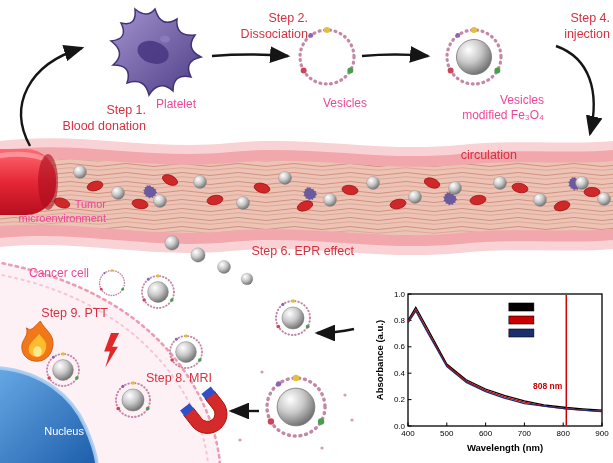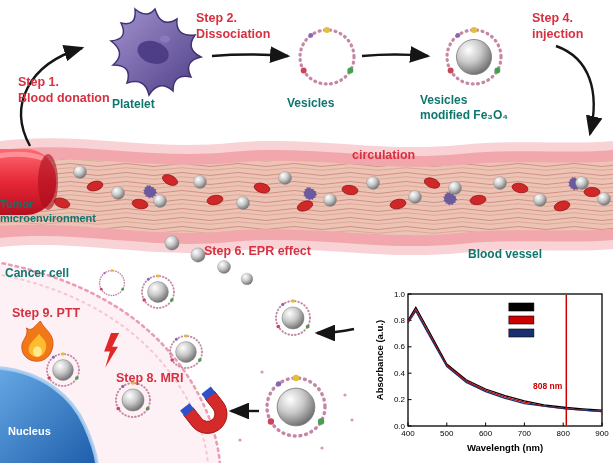--- a/index.html
+++ b/index.html
@@ -1,21 +1,21 @@
 <!DOCTYPE html>
 <html style="--step-color: #d63140;"><head>
 <meta charset="utf-8">
 <style>
   html,body{margin:0;padding:0;background:#fff}
   .stage{position:relative;width:613px;height:463px;background:#ffffff;font-family:"Liberation Sans",sans-serif;overflow:hidden}
   .stage svg.canvas{position:absolute;left:0;top:0}
-  .txt{position:absolute;font-weight:bold;text-align:left}
+  .txt{position:absolute;font-weight:normal;text-align:right}
   .txt div,.txt span{white-space:nowrap}
   .step{color:var(--step-color,#d63140);font-size:12.5px;line-height:16px}
-  .lbl{color:#0f766e;font-size:12px;line-height:15px}
+  .lbl{color:#ec4899;font-size:12px;line-height:15px}
   .lbl.small{font-size:11px;line-height:14px}
   .white{color:#ffffff}
   .chart{position:absolute;left:374px;top:288px;width:236px;height:168px;background:#ffffff}
 </style>
 </head>
 <body>
 
 <div class="stage">
 
   <svg class="canvas" width="613" height="463" viewBox="0 0 613 463">
@@ -194,21 +194,21 @@
       <rect x="-13" y="-19" width="8" height="5" fill="#3050c8"></rect>
       <rect x="5" y="-19" width="8" height="5" fill="#3050c8"></rect>
     </g>
 
     <g>
       <path d="M0,368 C42,372 72,396 85,426 C93,444 96,456 97,464 L0,464 Z" fill="url(#gNuc)"></path>
       <path d="M0,368 C42,372 72,396 85,426 C93,444 96,456 97,464" fill="none" stroke="#a9cdef" stroke-width="3.5" opacity="0.9"></path>
     </g>
   </svg>
 
-  <div class="txt step" style="left:18px;top:74px;width:128px">
+  <div class="txt step" style="left:18px;top:102px;width:128px">
     <div>Step 1.</div>
     <div>Blood donation</div>
   </div>
   <div class="txt step" style="left:196px;top:10px;width:112px">
     <div>Step 2.</div>
     <div>Dissociation</div>
   </div>
   <div class="txt step" style="left:532px;top:10px;width:78px">
     <div>Step 4.</div>
     <div>injection</div>
@@ -232,23 +232,20 @@
   <div class="txt lbl" style="left:287px;top:96px;width:80px">
     <span>Vesicles</span>
   </div>
   <div class="txt lbl" style="left:420px;top:93px;width:124px">
     <div>Vesicles</div>
     <div>modified Fe₃O₄</div>
   </div>
   <div class="txt lbl small" style="left:0px;top:197px;width:106px">
     <div>Tumor</div>
     <div>microenvironment</div>
-  </div>
-  <div class="txt lbl" style="left:468px;top:247px;width:112px">
-    <span>Blood vessel</span>
   </div>
   <div class="txt lbl" style="left:5px;top:266px;width:84px">
     <span>Cancer cell</span>
   </div>
   <div class="txt lbl small white" style="left:8px;top:424px;width:76px">
     <span>Nucleus</span>
   </div>
 
   <div class="chart">
     <svg id="chart-svg" width="236" height="168" viewBox="0 0 236 168">

